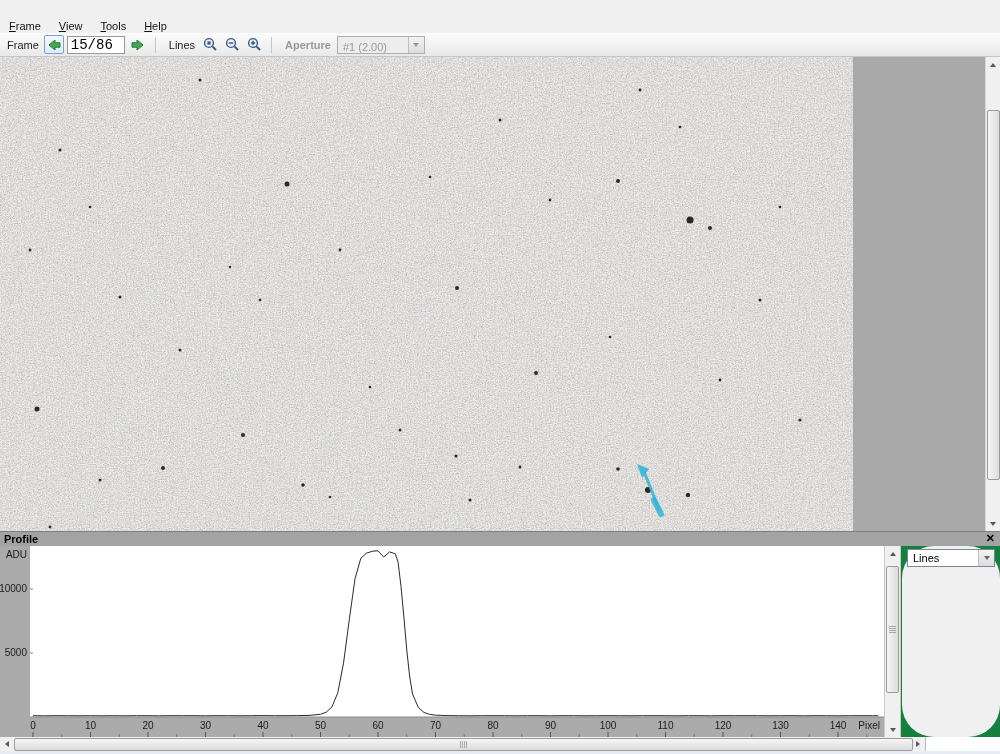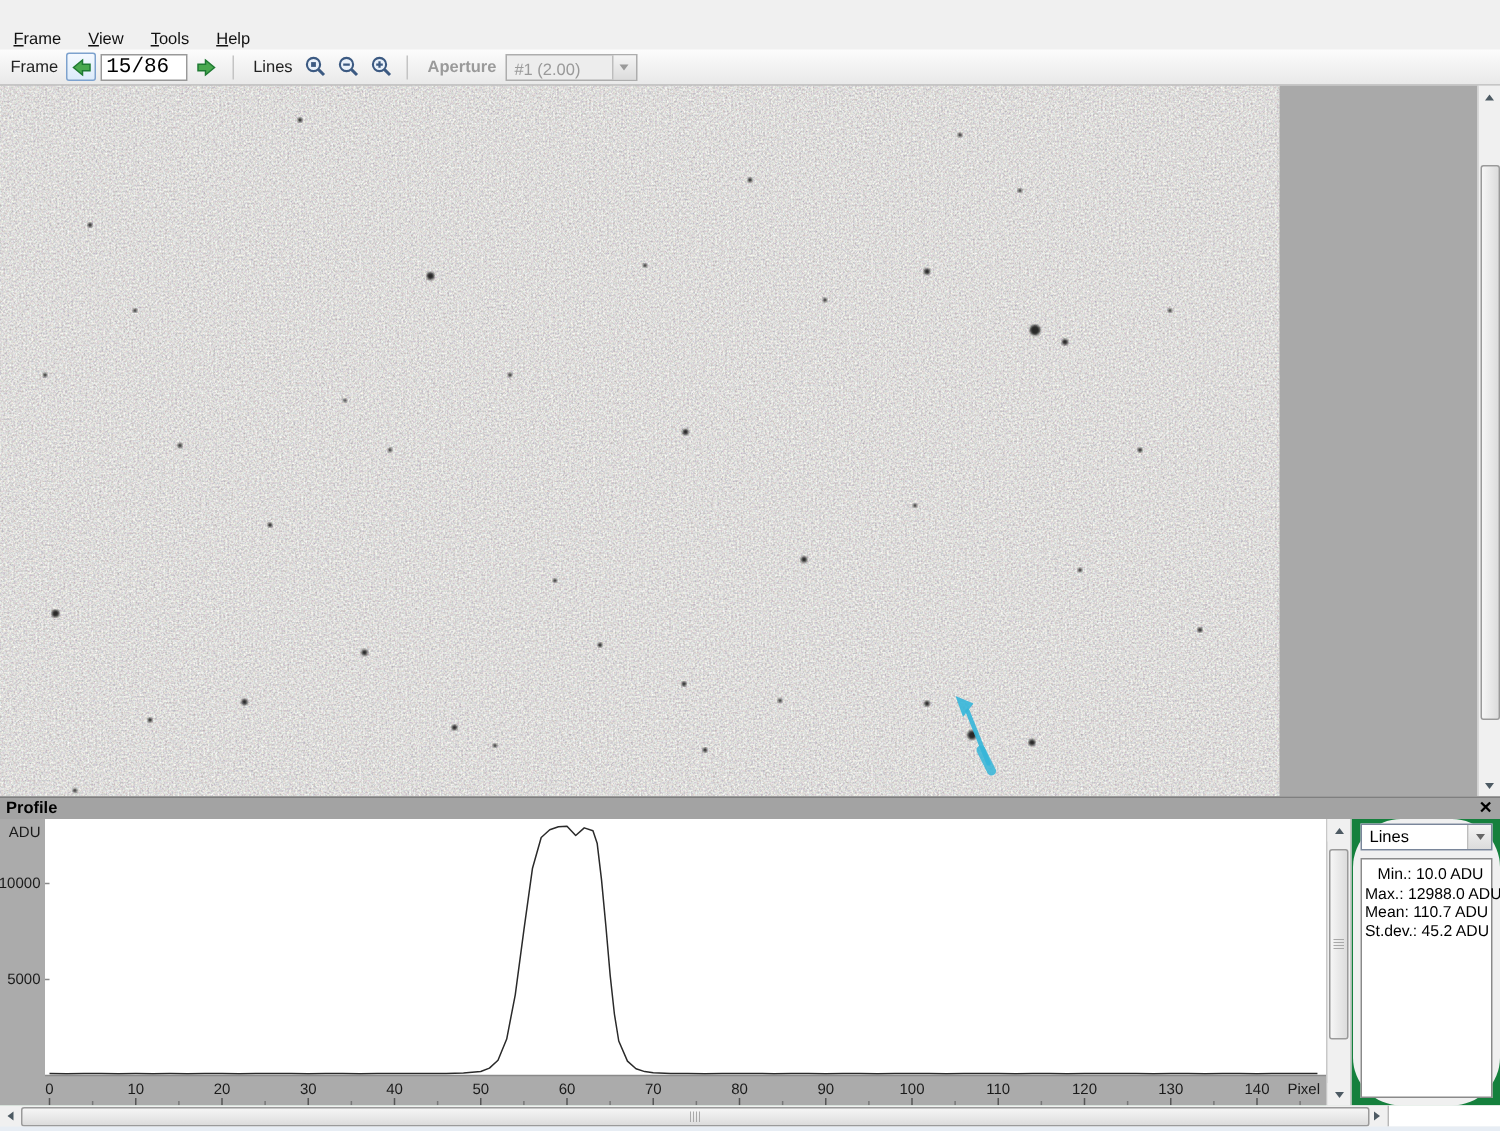--- a/index.html
+++ b/index.html
@@ -311,26 +311,20 @@
           <span class="tri-dn-s"></span>
         </div>
     </div>
     <div class="right-panel">
       <div class="combo mode-combo">
         <span class="combo-text">Lines</span>
         <span class="combo-btn">
             <span class="tri-down"></span>
           </span>
       </div>
-      <div class="stats-box">
-          <div class="stat-line">Min.: 10.0 ADU</div>
-          <div class="stat-line">Max.: 12988.0 ADU</div>
-          <div class="stat-line">Mean: 110.7 ADU</div>
-          <div class="stat-line">St.dev.: 45.2 ADU</div>
-        </div>
     </div>
   </div>
 
   <div class="hscroll-row">
     <div class="hscroll">
       <div class="hsb-btn left">
           <span class="tri-lf-s"></span>
         </div>
       <div class="sb-thumb-h">
           <span class="sb-grip-h"></span>

